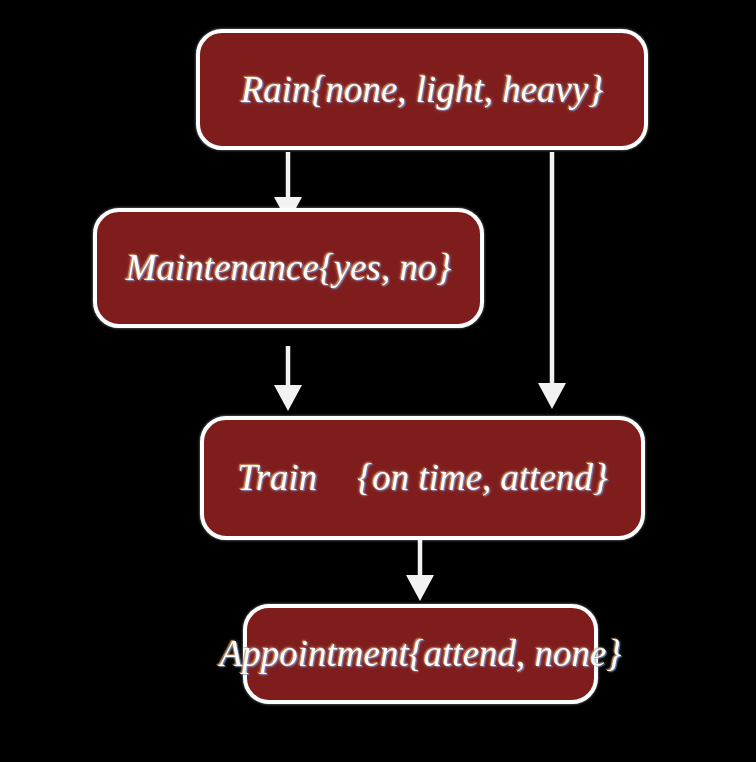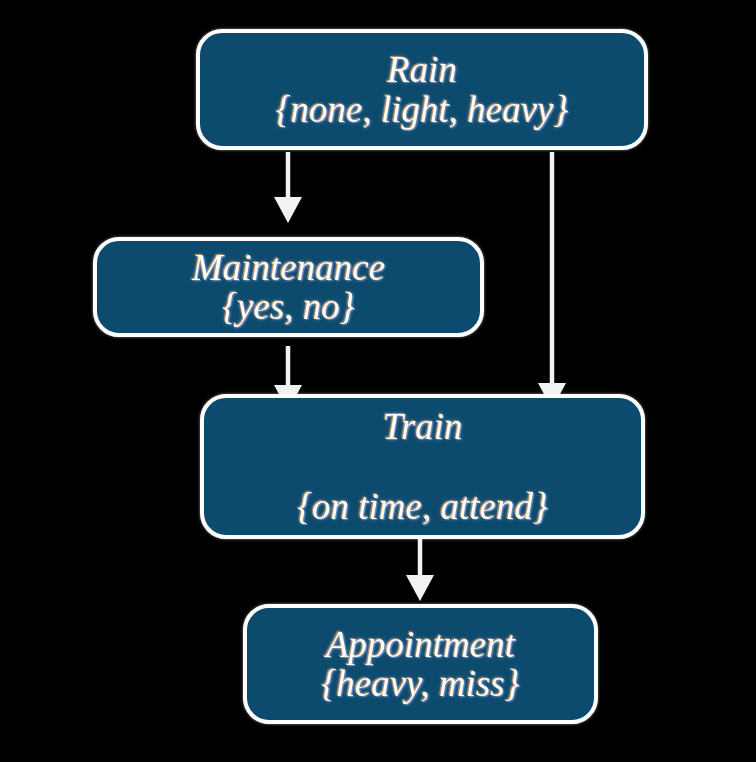--- a/index.html
+++ b/index.html
@@ -16,44 +16,44 @@
     width: 756px;
     height: 762px;
     background: #000000;
     overflow: hidden;
   }
   .node {
     position: absolute;
     box-sizing: border-box;
     border: 4px solid #ffffff;
     border-radius: 26px;
-    background: #0c4a6e;
+    background: #7f1d1d;
     display: flex;
-    flex-direction: column;
+    flex-direction: row;
     align-items: center;
     justify-content: center;
     box-shadow: 0 0 3px rgba(255,255,255,0.55);
   }
   .node-name, .node-states {
     font-style: italic;
     color: #fdfdfb;
     white-space: nowrap;
     line-height: 1.06;
     text-shadow:
       -1.2px -0.6px 1.1px rgba(214,150,92,0.85),
        1.2px  0.6px 1.1px rgba(120,150,215,0.80),
        0 0 4px rgba(255,255,255,0.35);
   }
   .node-name  { font-size: 37px; }
   .node-states{ font-size: 37px; margin-top: 0; }
 
   .node-rain        { left: 196px; top: 29px;  width: 452px; height: 121px; }
-  .node-maintenance { left: 93px;  top: 237px; width: 391px; height: 100px; }
-  .node-train       { left: 200px; top: 394px; width: 445px; height: 145px; gap: 40px; }
-  .node-appointment { left: 243px; top: 604px; width: 355px; height: 120px; }
+  .node-maintenance { left: 93px;  top: 208px; width: 391px; height: 120px; }
+  .node-train       { left: 200px; top: 416px; width: 445px; height: 124px; gap: 40px; }
+  .node-appointment { left: 243px; top: 604px; width: 355px; height: 100px; }
 
   .edge {
     position: absolute;
     overflow: visible;
   }
   .edge line {
     stroke: #f2f2f2;
     stroke-width: 4.5;
   }
   .edge polygon {
@@ -95,16 +95,16 @@
     <div class="node-states">{yes, no}</div>
   </div>
 
   <div class="node node-train">
     <div class="node-name">Train</div>
     <div class="node-states">{on time, attend}</div>
   </div>
 
   <div class="node node-appointment">
     <div class="node-name">Appointment</div>
-    <div class="node-states">{heavy, miss}</div>
+    <div class="node-states">{attend, none}</div>
   </div>
 
 </div>
 
 </body></html>

